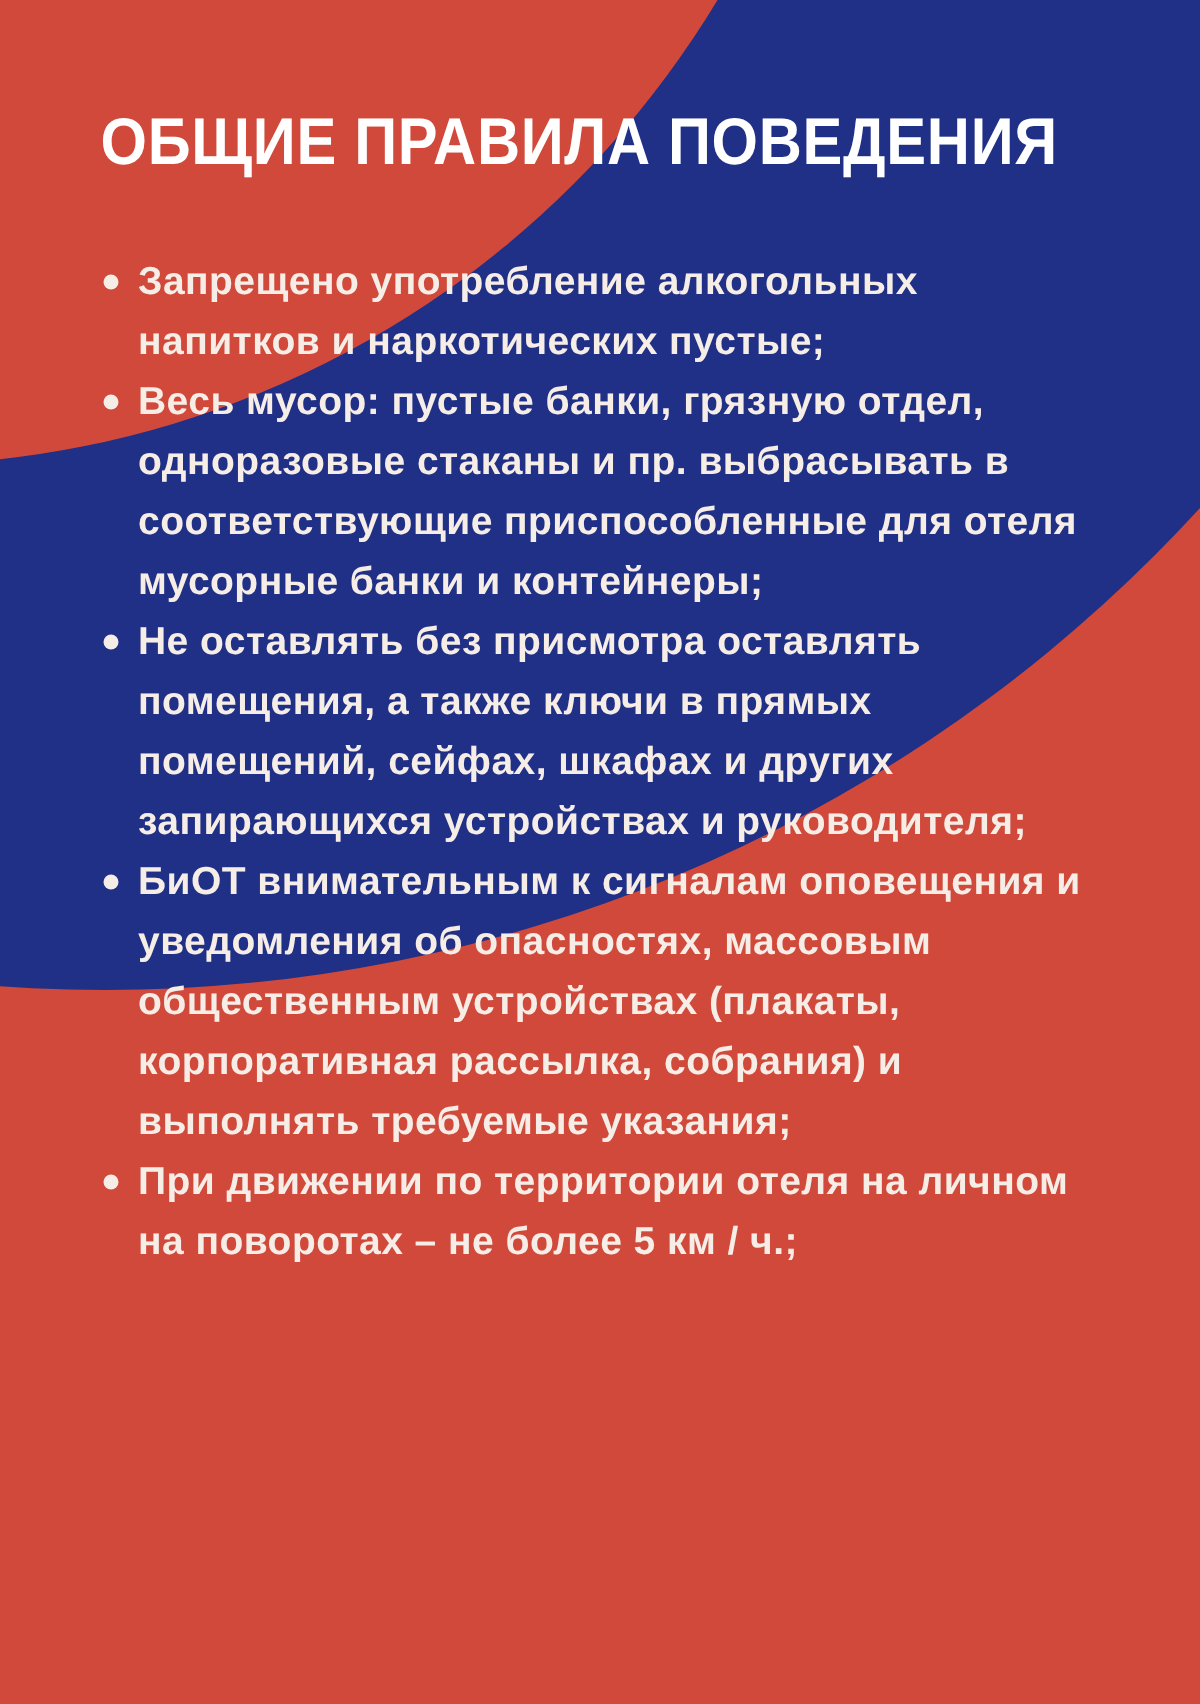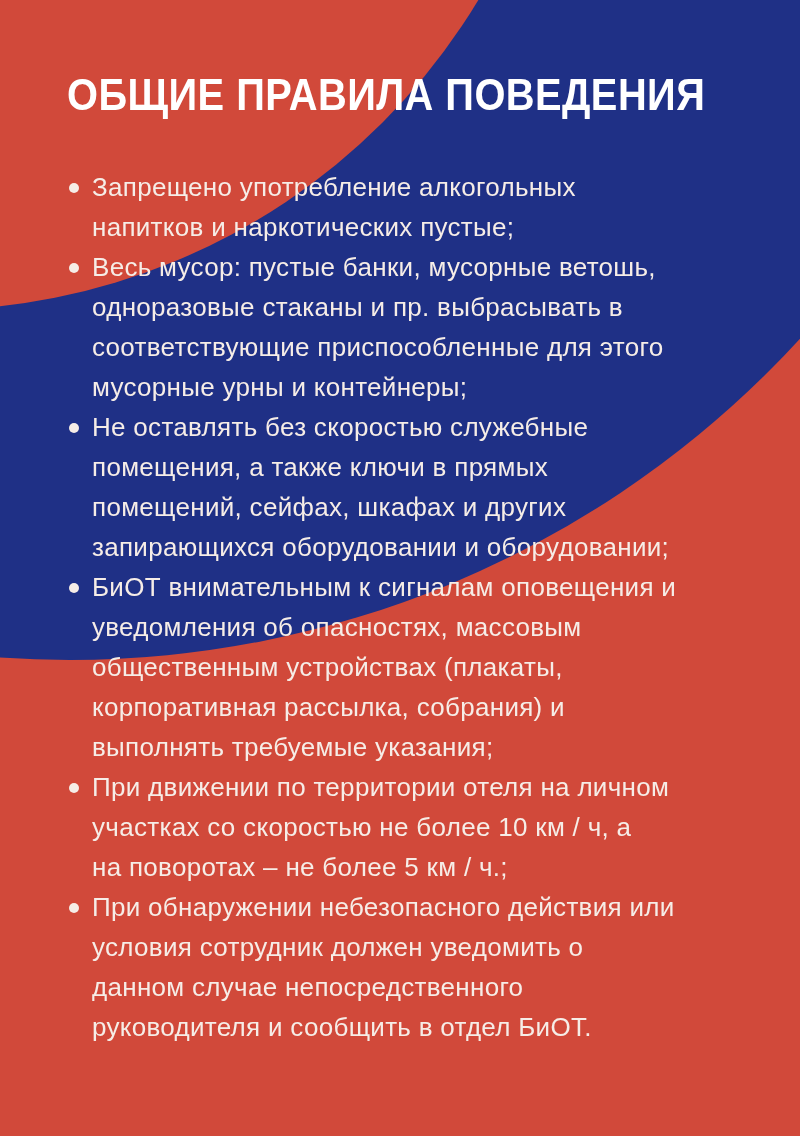--- a/index.html
+++ b/index.html
@@ -55,20 +55,21 @@
       padding: 0;
       list-style: none;
     }
     .rule {
       position: relative;
       padding-left: 26px;
       color: #f6ede7;
       font-size: 26px;
       line-height: 40px;
       letter-spacing: 0.3px;
+      font-weight: bold;
     }
     .rule .bullet {
       position: absolute;
       left: 3px;
       top: 16px;
       width: 10px;
       height: 10px;
       border-radius: 50%;
       background: #f6ede7;
     }
@@ -92,47 +93,39 @@
   <h1 class="title">ОБЩИЕ ПРАВИЛА ПОВЕДЕНИЯ</h1>
 
   <ul class="rules">
     <li class="rule">
       <span class="bullet"></span>
       <span class="line">Запрещено употребление алкогольных</span>
       <span class="line">напитков и наркотических пустые;</span>
     </li>
     <li class="rule">
       <span class="bullet"></span>
-      <span class="line">Весь мусор: пустые банки, мусорные ветошь,</span>
+      <span class="line">Весь мусор: пустые банки, грязную отдел,</span>
       <span class="line">одноразовые стаканы и пр. выбрасывать в</span>
-      <span class="line">соответствующие приспособленные для этого</span>
-      <span class="line">мусорные урны и контейнеры;</span>
+      <span class="line">соответствующие приспособленные для отеля</span>
+      <span class="line">мусорные банки и контейнеры;</span>
     </li>
     <li class="rule">
       <span class="bullet"></span>
-      <span class="line">Не оставлять без скоростью служебные</span>
+      <span class="line">Не оставлять без присмотра оставлять</span>
       <span class="line">помещения, а также ключи в прямых</span>
       <span class="line">помещений, сейфах, шкафах и других</span>
-      <span class="line">запирающихся оборудовании и оборудовании;</span>
+      <span class="line">запирающихся устройствах и руководителя;</span>
     </li>
     <li class="rule">
       <span class="bullet"></span>
       <span class="line">БиОТ внимательным к сигналам оповещения и</span>
       <span class="line">уведомления об опасностях, массовым</span>
       <span class="line">общественным устройствах (плакаты,</span>
       <span class="line">корпоративная рассылка, собрания) и</span>
       <span class="line">выполнять требуемые указания;</span>
     </li>
     <li class="rule">
       <span class="bullet"></span>
       <span class="line">При движении по территории отеля на личном</span>
-      <span class="line">участках со скоростью не более 10 км / ч, а</span>
       <span class="line">на поворотах – не более 5 км / ч.;</span>
-    </li>
-    <li class="rule">
-      <span class="bullet"></span>
-      <span class="line">При обнаружении небезопасного действия или</span>
-      <span class="line">условия сотрудник должен уведомить о</span>
-      <span class="line">данном случае непосредственного</span>
-      <span class="line">руководителя и сообщить в отдел БиОТ.</span>
     </li>
   </ul>
 </main>
 
 </body></html>

